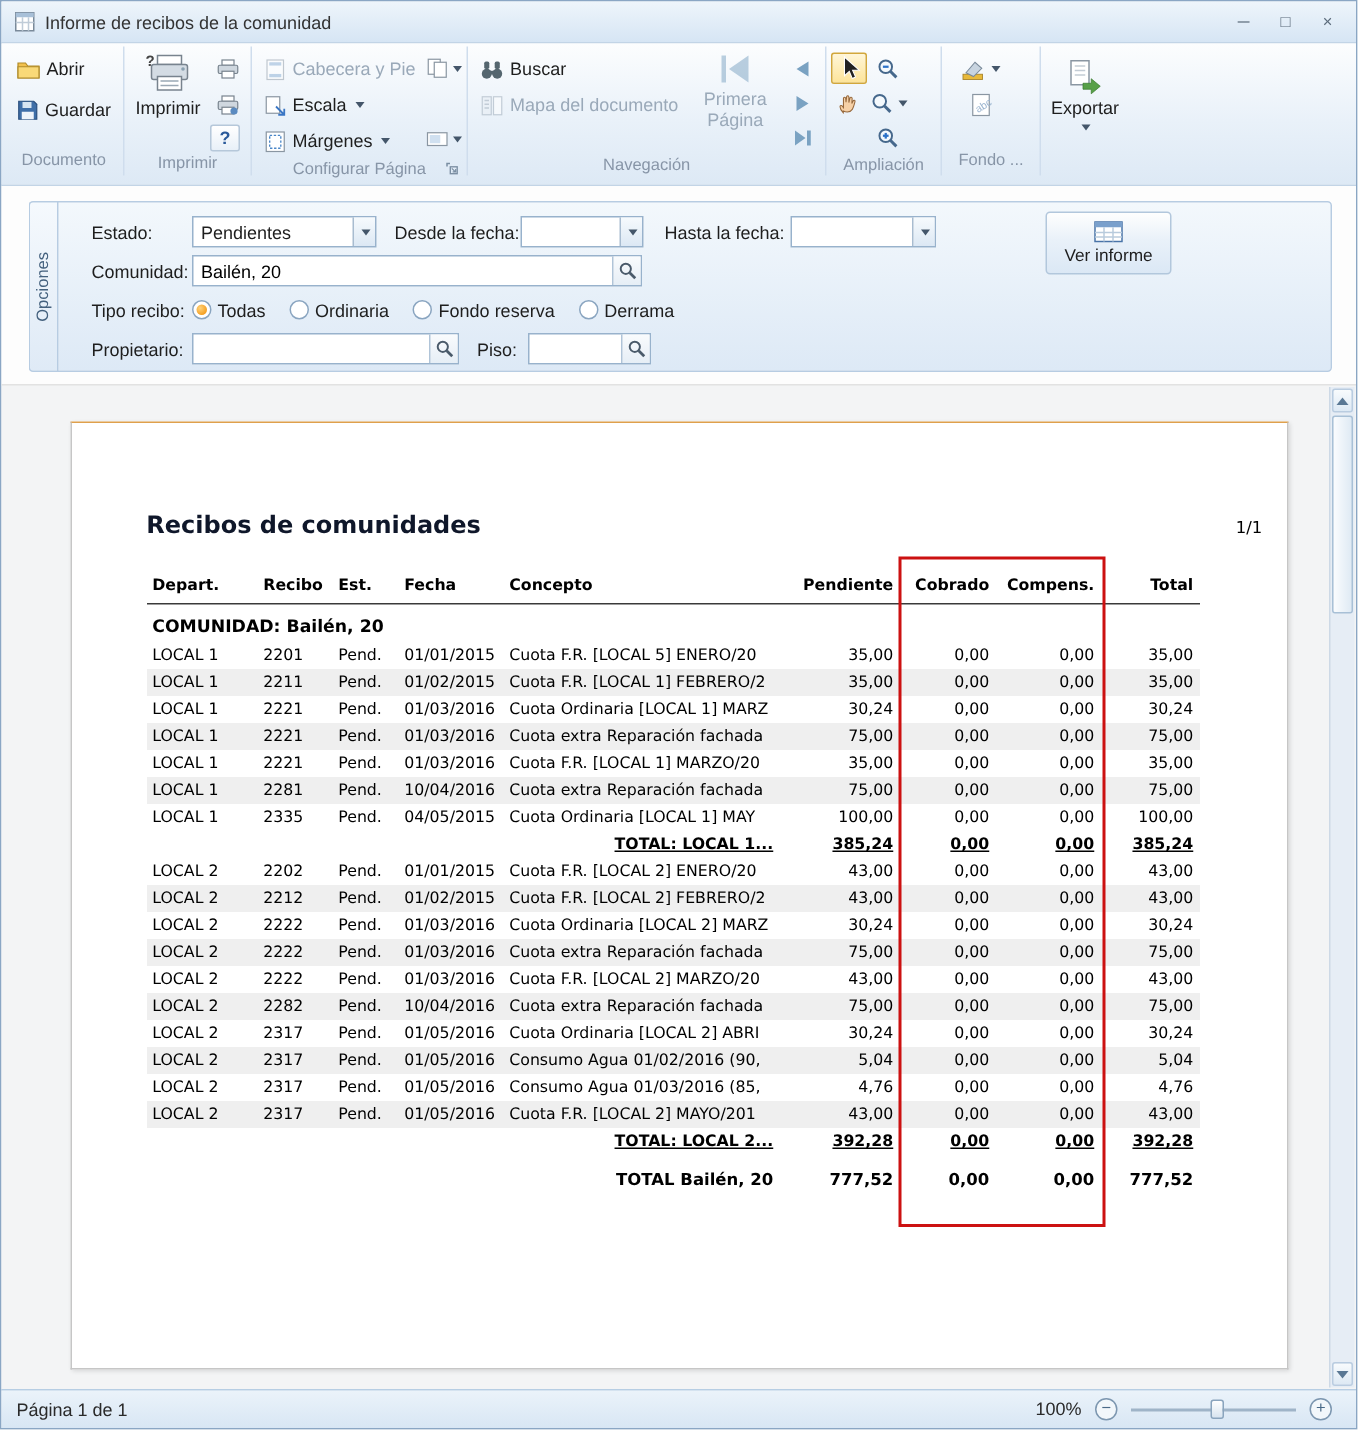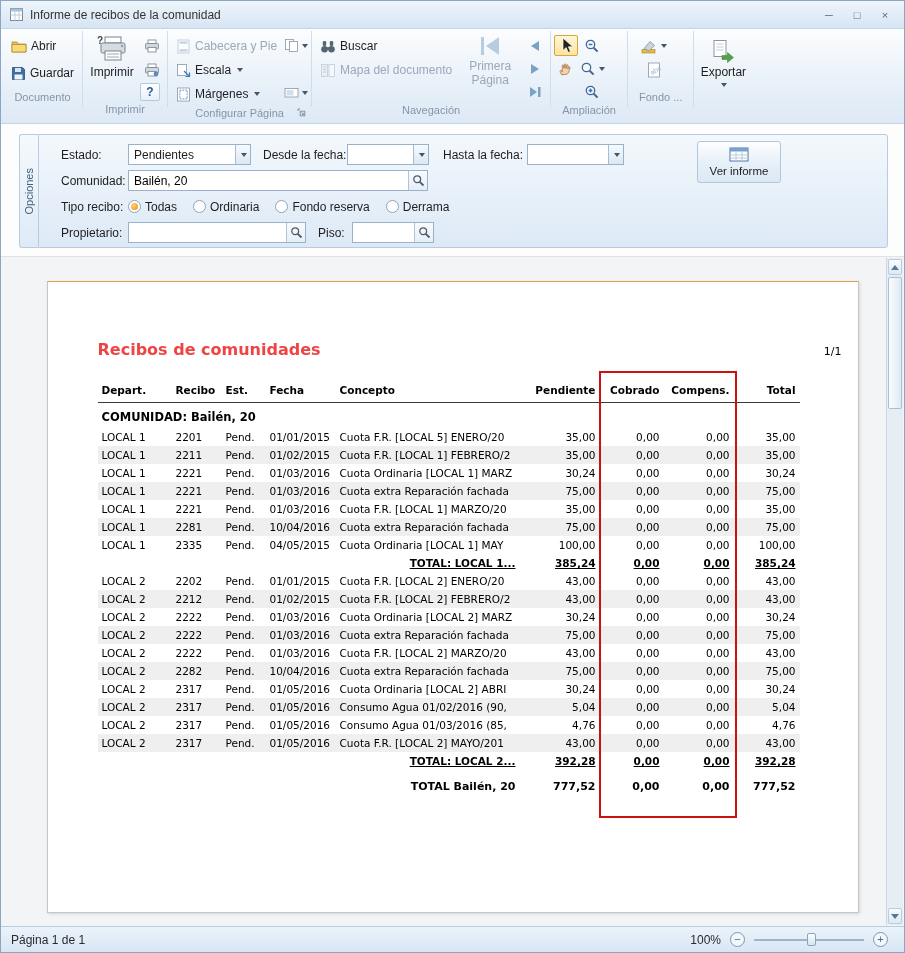--- a/index.html
+++ b/index.html
@@ -7,21 +7,21 @@
   body{font-family:"Liberation Sans",sans-serif;font-size:12px;color:#1e1e1e;background:#cfd9e6}
   .window{width:905px;height:953px;display:flex;flex-direction:column;border:1px solid #8aa6c4;background:#ffffff}
 
   
   .titlebar{height:28px;flex:0 0 28px;background:linear-gradient(#eef5fb,#d6e5f4);display:flex;align-items:center;padding:0 8px;border-bottom:1px solid #c2d4e6}
   .title-text{font-size:12px;color:#333;margin-left:6px}
   .winbtns{margin-left:auto;display:flex;gap:6px}
   .winbtn{width:22px;height:17px;display:flex;align-items:center;justify-content:center;font-size:11px;color:#5a6a7a;border-radius:2px;cursor:default}
 
   
-  .ribbon{height:95px;flex:0 0 95px;background:linear-gradient(#fcfdfe,#e9f1f9 55%,#dde9f5);border-bottom:1px solid #c2d4e6;display:flex;padding:2px 2px 16px 2px}
+  .ribbon{height:95px;flex:0 0 95px;background:linear-gradient(#fcfdfe,#e9f1f9 55%,#dde9f5);border-bottom:1px solid #c2d4e6;display:flex;padding:2px 2px 6px 2px}
   .rgroup{display:flex;flex-direction:column;border-right:1px solid #cfdded;padding:0 3px}
   .rgroup.noborder{border-right:none}
   .rg-fill{flex:1}
   .rg-body{flex:1;display:flex;align-items:flex-start}
   .rg-caption{height:18px;font-size:11px;color:#8795a7;text-align:center;line-height:16px;white-space:nowrap;padding:0 8px;position:relative}
   .row{display:flex;flex-direction:row}
   .col{display:flex;flex-direction:column}
   .gap2{gap:2px}.gap3{gap:3px}.gap4{gap:5px}
   .pt2{padding-top:4px}
   .between{justify-content:space-between;height:72px}
@@ -54,21 +54,21 @@
   .piso-label{margin-left:12px;width:34px}
   .radio-item{display:flex;align-items:center;gap:4px;margin-right:16px;font-size:12px;cursor:default}
   .radio{width:13px;height:13px;border-radius:50%;border:1px solid #8aa5c0;background:#fff;display:flex;align-items:center;justify-content:center}
   .radio.sel::after{content:"";width:7px;height:7px;border-radius:50%;background:radial-gradient(circle at 35% 35%,#ffd27a,#f08c00)}
   .ver-btn{position:absolute;top:6px;right:106px;width:84px;height:42px;display:flex;flex-direction:column;align-items:center;justify-content:center;gap:3px;border:1px solid #b2c7dc;border-radius:3px;background:linear-gradient(#fefefe,#e9f1f9 45%,#dbe8f5);font-size:11.5px;cursor:default}
 
   
   .preview{flex:1;position:relative;background:#f3f4f5;overflow:hidden;border-top:1px solid #e2e2e2}
   .page{width:812px;margin:24px auto 0;background:#fff;border:1px solid #c6c6c6;border-top:1px solid #dfa04c;min-height:632px;padding:58px 18px 30px 50px;font-family:"DejaVu Sans",sans-serif;box-shadow:1px 1px 3px rgba(0,0,0,.12)}
   .rep-head{display:flex;justify-content:space-between;align-items:baseline;margin-bottom:22px;width:744px}
-  .rep-title{font-size:16px;font-weight:bold;color:#ef4444}
+  .rep-title{font-size:16px;font-weight:bold;color:#0f172a}
   .rep-pageno{font-size:11px;color:#000}
   .table-wrap{position:relative;width:702px}
   table.report{border-collapse:collapse;table-layout:fixed;width:702px;font-size:10.5px;color:#000}
   table.report th{font-weight:bold;text-align:left;padding:3px 4px 6px;border-bottom:1px solid #3a3a3a;white-space:nowrap;overflow:hidden}
   table.report th.num{text-align:right}
   table.report td{padding:3px 4px;white-space:nowrap;overflow:hidden}
   table.report td.num{text-align:right}
   tr.stripe td{background:#efefef}
   tr.group-row td{font-weight:bold;font-size:11.5px;padding-top:7px;padding-bottom:4px}
   tr.subtotal-row td{font-weight:bold}
@@ -80,21 +80,21 @@
   .vscroll{position:absolute;top:1px;right:1px;bottom:1px;width:17px;background:#e6edf5;border-left:1px solid #cdd9e6}
   .varrow{position:absolute;left:1px;right:1px;height:16px;display:flex;align-items:center;justify-content:center;background:linear-gradient(#f8fbfd,#dde9f4);border:1px solid #b9cce0;border-radius:2px}
   .varrow.up{top:1px}
   .varrow.down{bottom:1px}
   .tri-up{width:0;height:0;border-left:4px solid transparent;border-right:4px solid transparent;border-bottom:5px solid #5a7894}
   .tri-down{width:0;height:0;border-left:4px solid transparent;border-right:4px solid transparent;border-top:5px solid #5a7894}
   .vthumb{position:absolute;top:19px;left:1px;right:1px;height:132px;background:linear-gradient(90deg,#fafcfe,#dfeaf4);border:1px solid #a8c0d6;border-radius:2px}
 
   
   .statusbar{height:26px;flex:0 0 26px;background:linear-gradient(#ebf3fa,#d8e6f4);border-top:1px solid #b6cde3;display:flex;align-items:center;padding:0 10px;font-size:12px;color:#2a2a2a}
-  .zoomctl{margin-left:auto;display:flex;align-items:center;gap:9px;padding-right:6px}
+  .zoomctl{margin-left:auto;display:flex;gap:9px;padding-right:6px}
   .zoom-circle{width:15px;height:15px;border-radius:50%;border:1px solid #7d97b0;color:#4a6a88;display:flex;align-items:center;justify-content:center;font-size:11px;line-height:1;background:#f2f7fb;cursor:default}
   .slider{width:110px;height:15px;position:relative}
   .slider-track{position:absolute;top:7px;left:0;right:0;height:2px;background:#9fb4c8}
   .slider-thumb{position:absolute;left:53px;top:1px;width:9px;height:13px;background:linear-gradient(#fefefe,#d8e4ef);border:1px solid #8aa4bd;border-radius:2px}
 </style>
 </head>
 <body>
 
 <div class="window">
 

